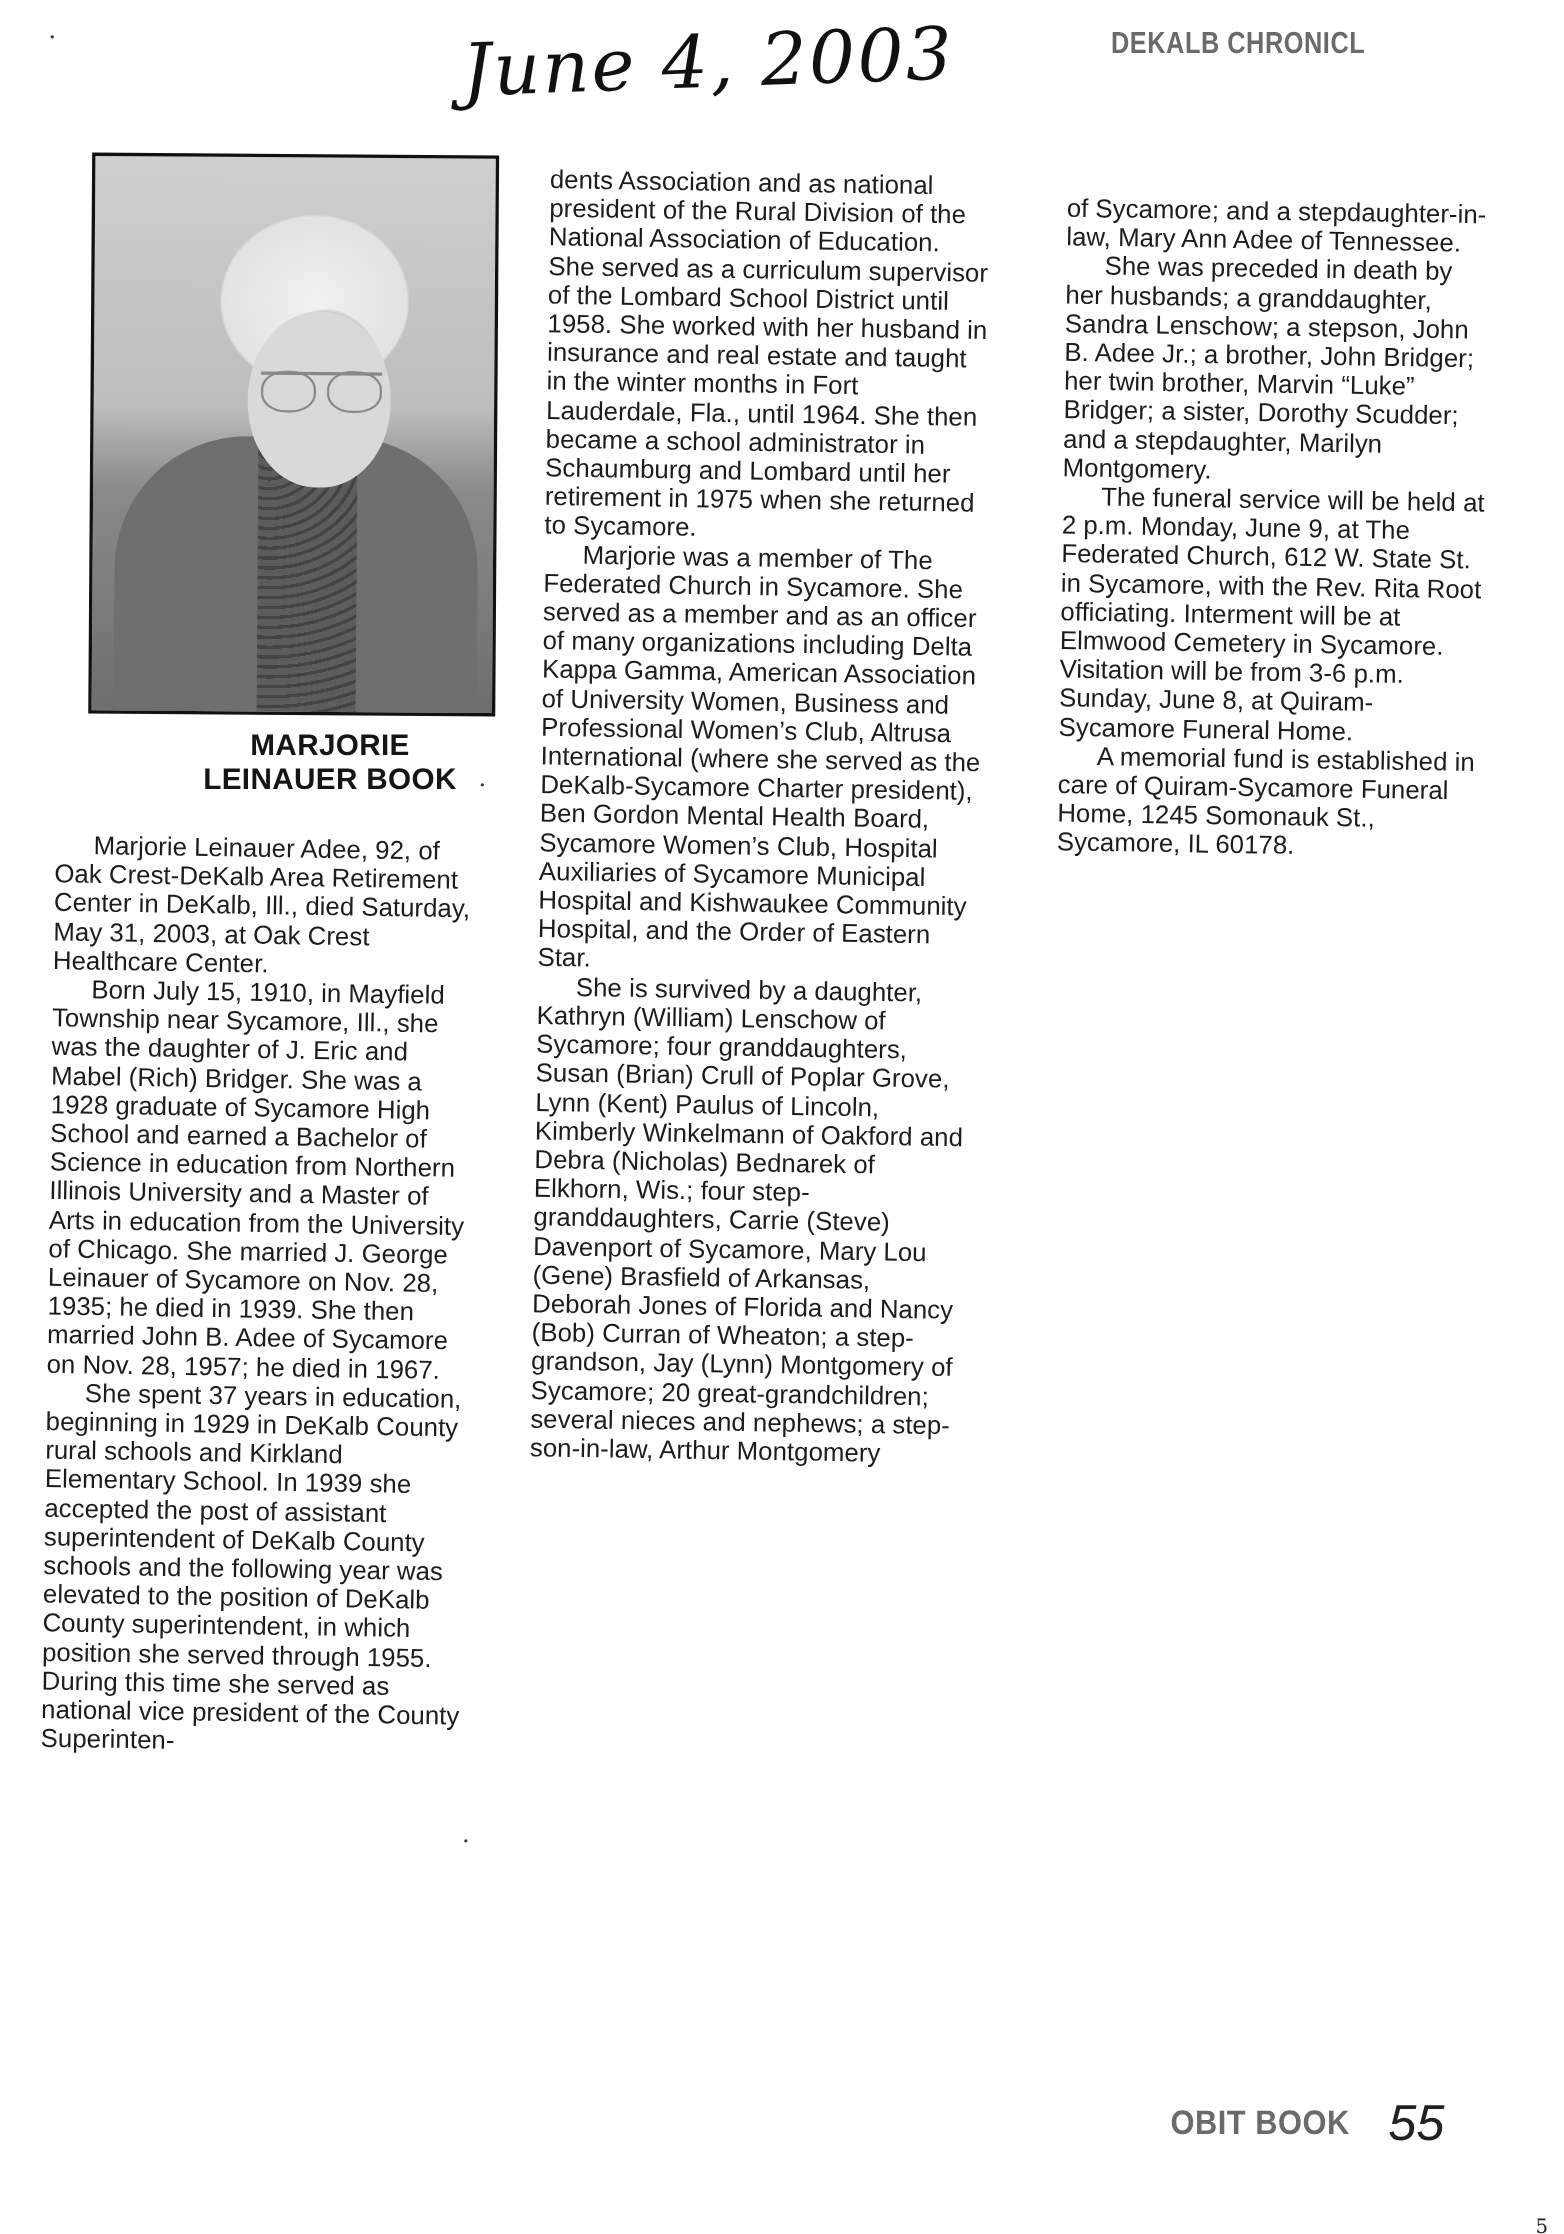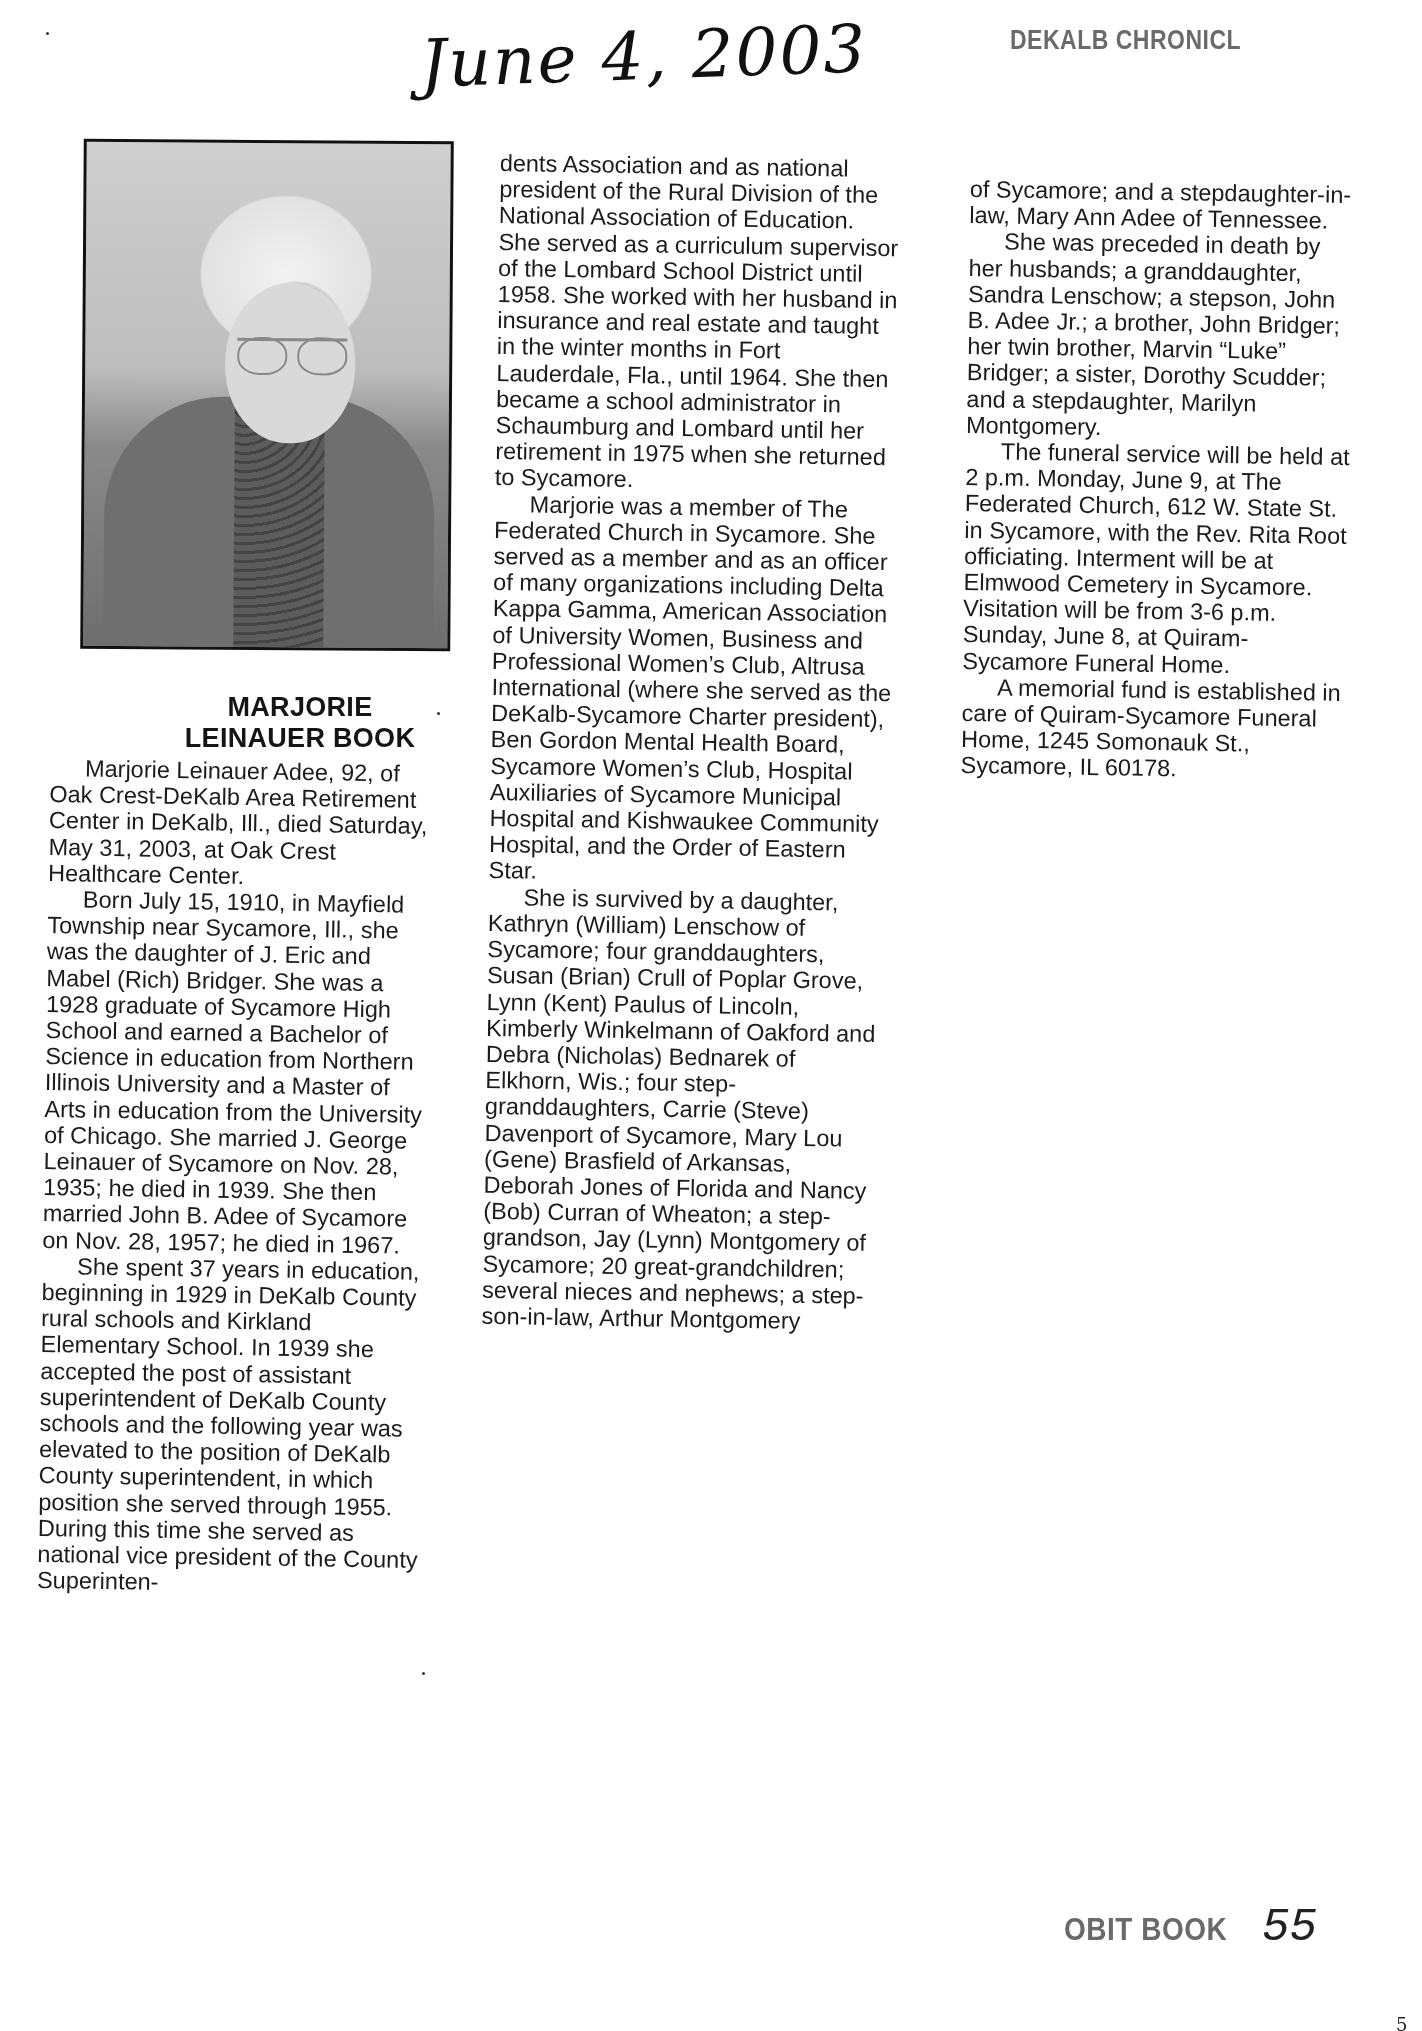--- a/index.html
+++ b/index.html
@@ -106,21 +106,21 @@
       text-indent: 1.5em;
     }
     .column p.noindent { text-indent: 0; }
     .col1 { left: 50px; top: 755px; width: 390px; transform: rotate(0.9deg); transform-origin: top left; }
     .col2 { left: 500px; top: 150px; width: 400px; transform: rotate(0.9deg); transform-origin: top left; }
     .col3 { left: 970px; top: 176px; width: 390px; transform: rotate(0.9deg); transform-origin: top left; }
 
     .headline {
       position: absolute;
       left: 150px;
-      top: 692px;
+      top: 662px;
       width: 300px;
       text-align: center;
       font-weight: bold;
       font-size: 27px;
       line-height: 31px;
       color: #151515;
       letter-spacing: 0.3px;
     }
     .stamp-obit {
       position: absolute;
@@ -129,21 +129,21 @@
       font-weight: bold;
       font-size: 28px;
       color: #6a6a6a;
       letter-spacing: 0.5px;
       transform: scaleY(1.1);
     }
     .handwritten-page {
       position: absolute;
       left: 1262px;
       top: 1902px;
-      font-family: Liberation Mono, monospace;
+      font-family: Liberation Sans, sans-serif;
       font-style: italic;
       font-size: 46px;
       color: #222;
     }
     .corner-mark {
       position: absolute;
       left: 1396px;
       top: 2014px;
       font-family: "DejaVu Serif", serif;
       font-size: 18px;

